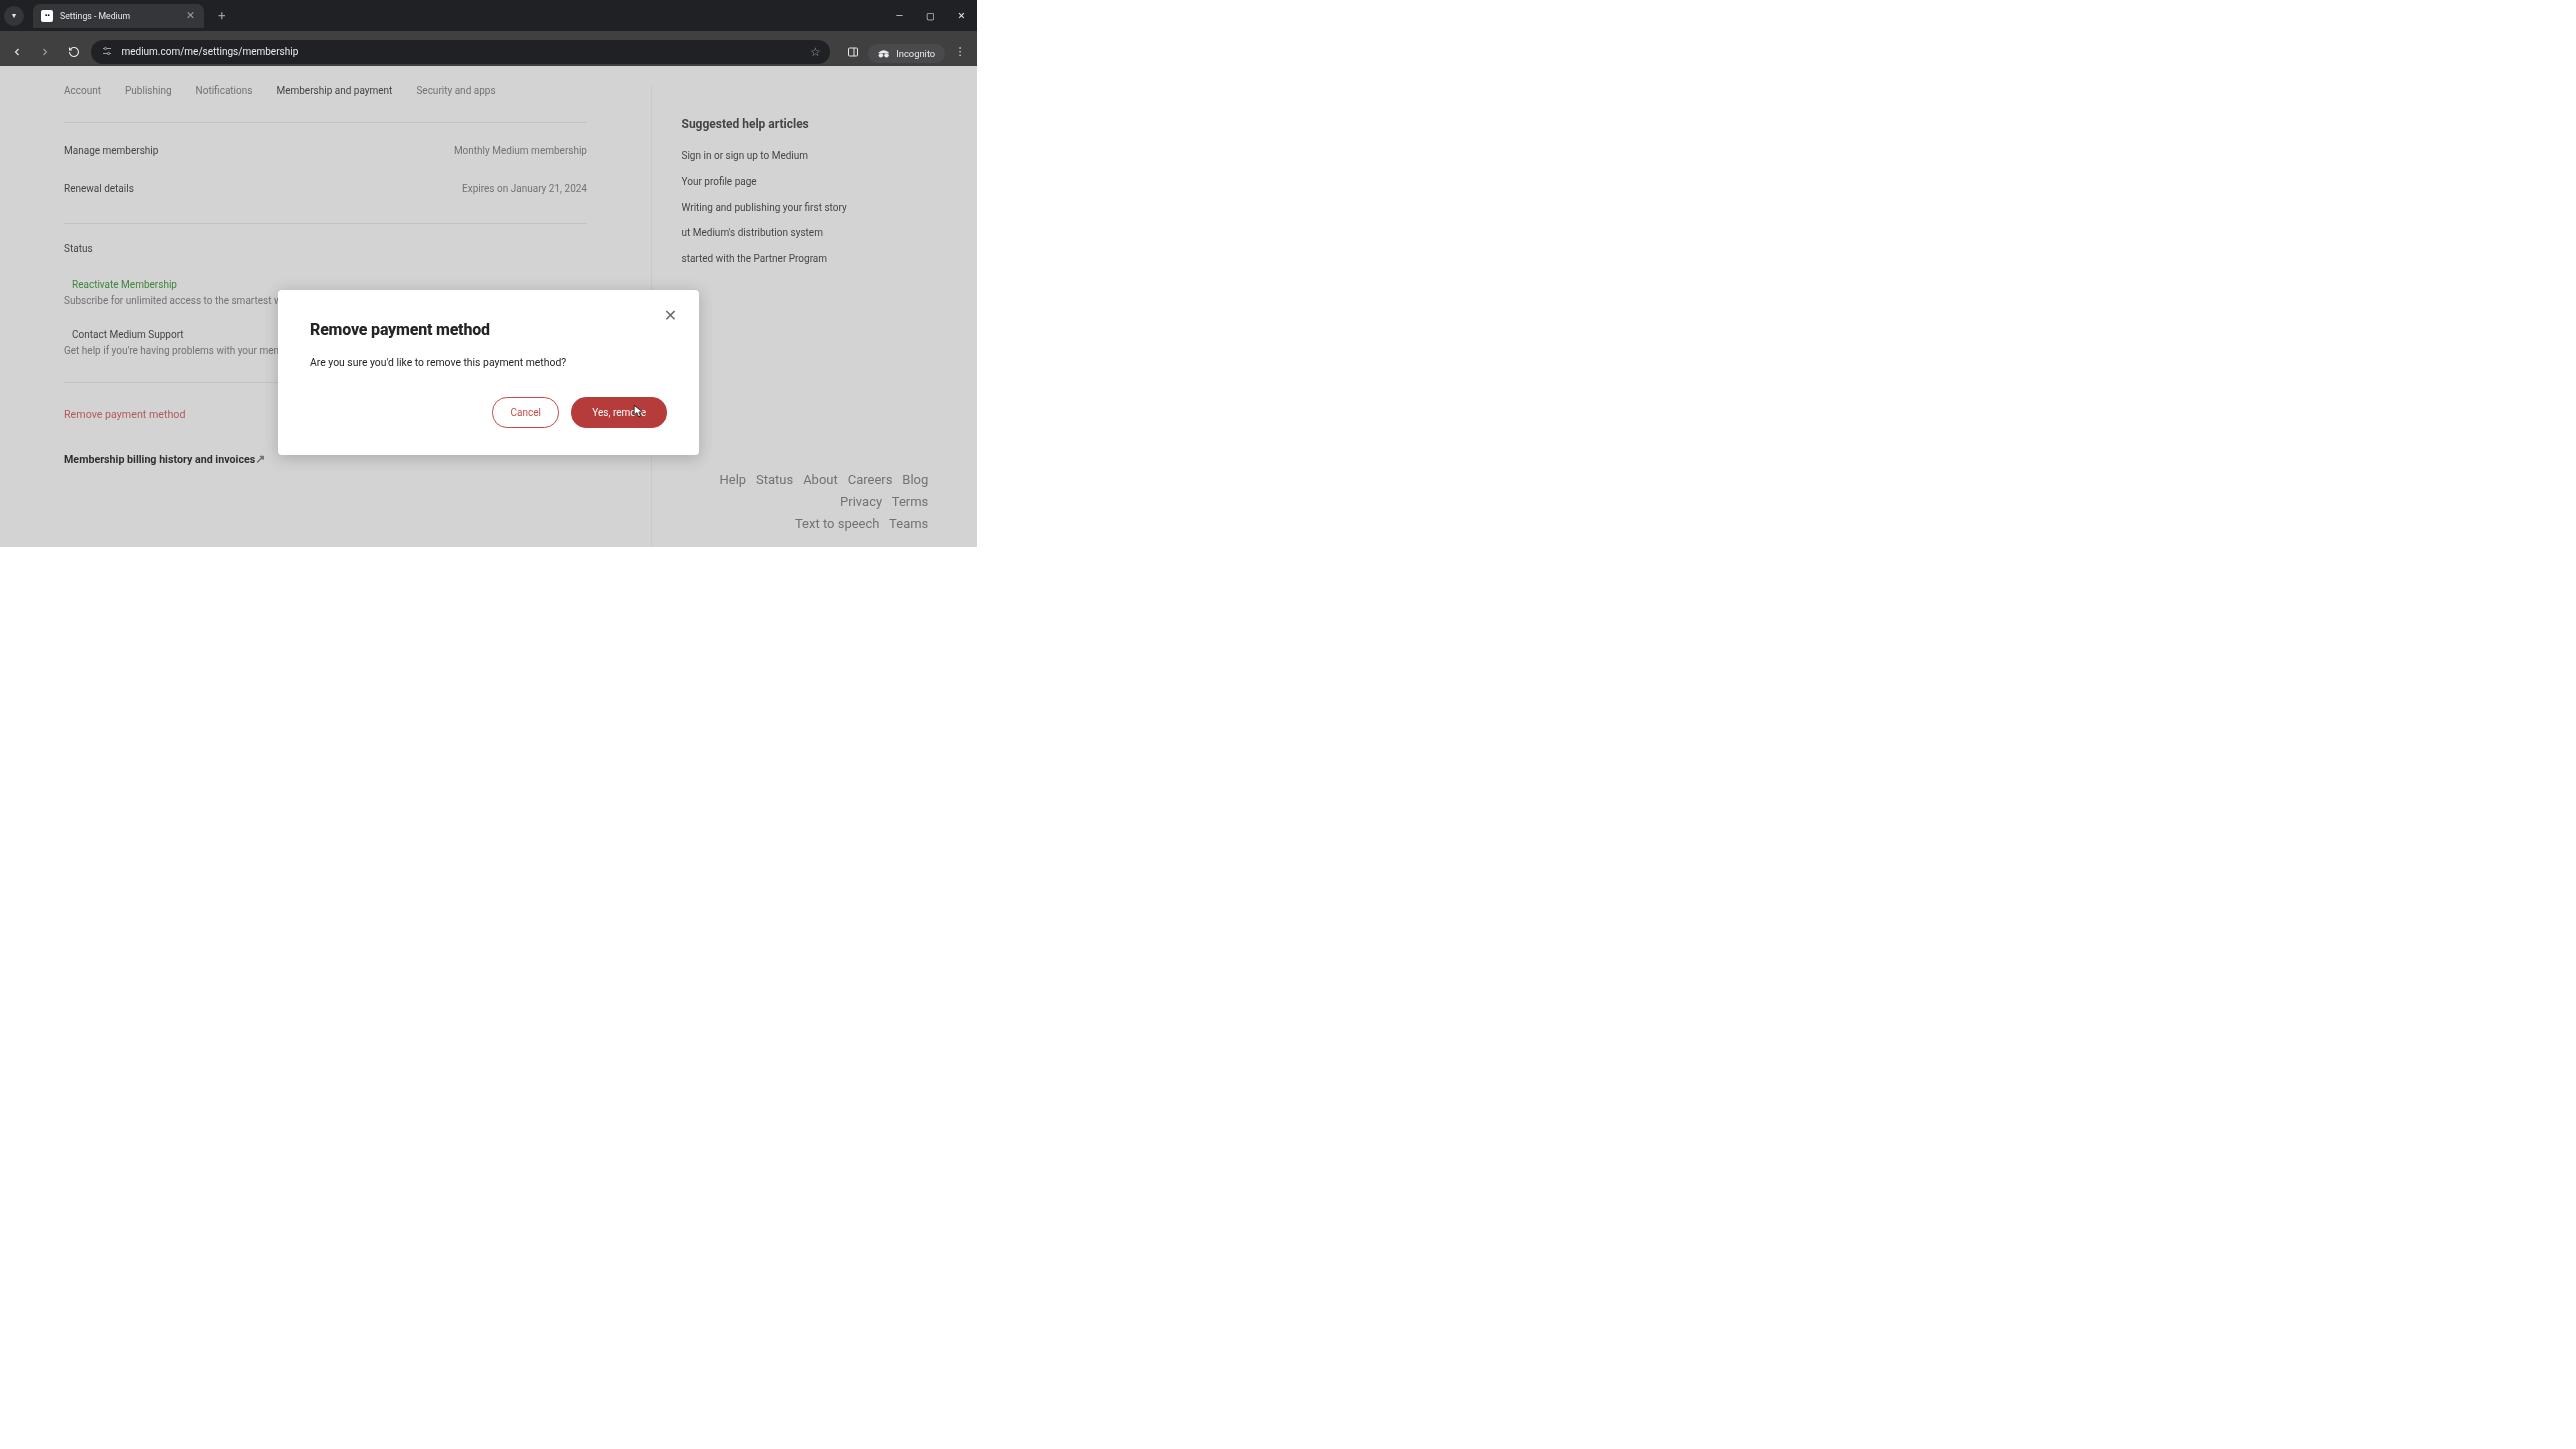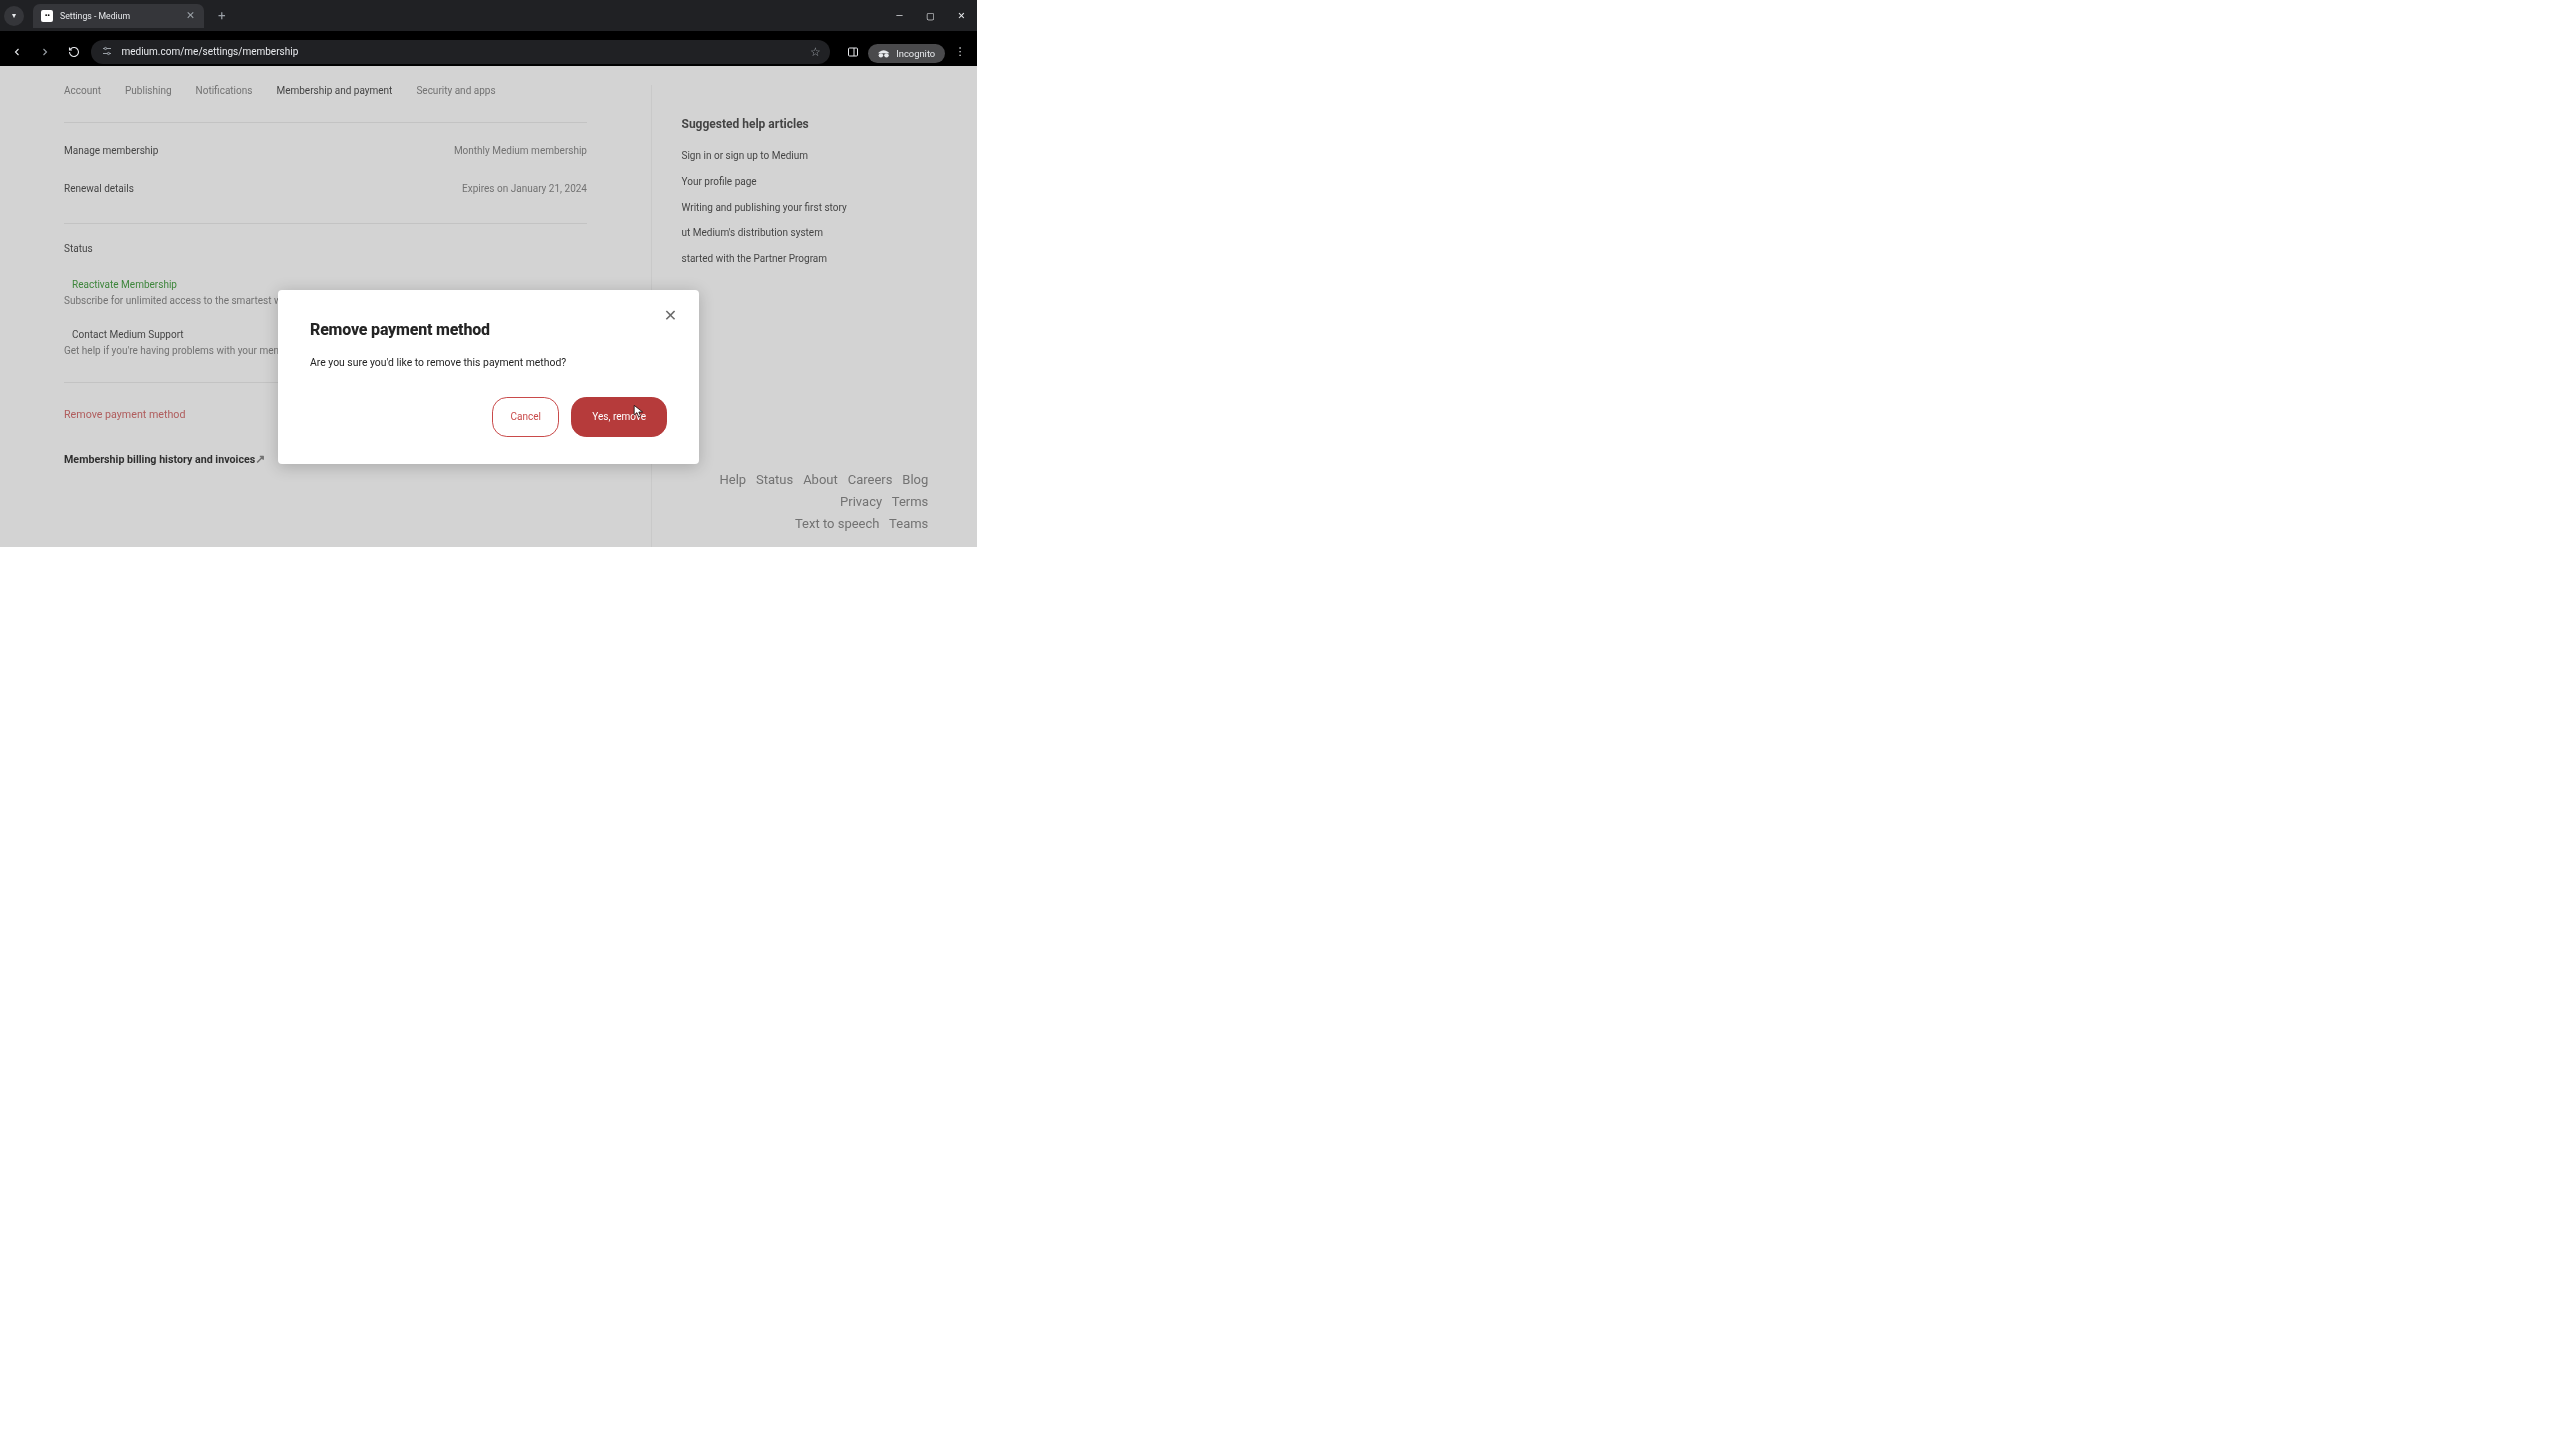--- a/index.html
+++ b/index.html
@@ -61,21 +61,21 @@
     color: #000;
   }
   .tab-title { color: #e8eaed; font-size: 8.7px; flex: 1; white-space: nowrap; overflow: hidden; }
   .tab-close { color: #9aa0a6; font-size: 10.7px; cursor: pointer; width: 12px; text-align: center; }
   .new-tab { color: #9aa0a6; font-size: 13.4px; width: 21.5px; text-align: center; cursor: pointer; margin-left: 4px; }
   .window-controls { margin-left: auto; display: flex; gap: 0; }
   .win-ctrl { width: 31px; height: 31px; display: flex; align-items: center; justify-content: center; color: #e8eaed; font-size: 9.4px; }
 
   .nav-bar {
     height: 41px;
-    background: #000000;
+    background: #404040;
     display: flex;
     align-items: center;
     padding: 0 5.4px;
     gap: 5.4px;
   }
   .nav-btn { width: 23px; height: 23px; display: flex; align-items: center; justify-content: center; color: #9aa0a6; border-radius: 50%; }
   .nav-btn.active { color: #e8eaed; }
   .url-bar {
     flex: 1;
     height: 24px;
@@ -226,21 +226,21 @@
     width: 19px;
     height: 19px;
     display: flex;
     align-items: center;
     justify-content: center;
   }
   .modal-title { font-size: 16px; font-weight: 800; color: #242424; margin-bottom: 17.4px; letter-spacing: -0.2px; }
   .modal-body { font-size: 10.4px; color: #242424; margin-bottom: 28px; }
   .modal-actions { display: flex; justify-content: flex-end; gap: 12px; }
   .btn {
-    height: 40px;
+    height: 31px;
     padding: 0 17.4px;
     border-radius: 14.8px;
     font-size: 10px;
     display: flex;
     align-items: center;
     justify-content: center;
     cursor: pointer;
   }
   .btn-outline { border: 0.7px solid #c94a4a; color: #c94a4a; background: #fff; }
   .btn-fill { background: #b63b3b; color: #fff; border: 0.7px solid #b63b3b; padding: 0 20px; }

